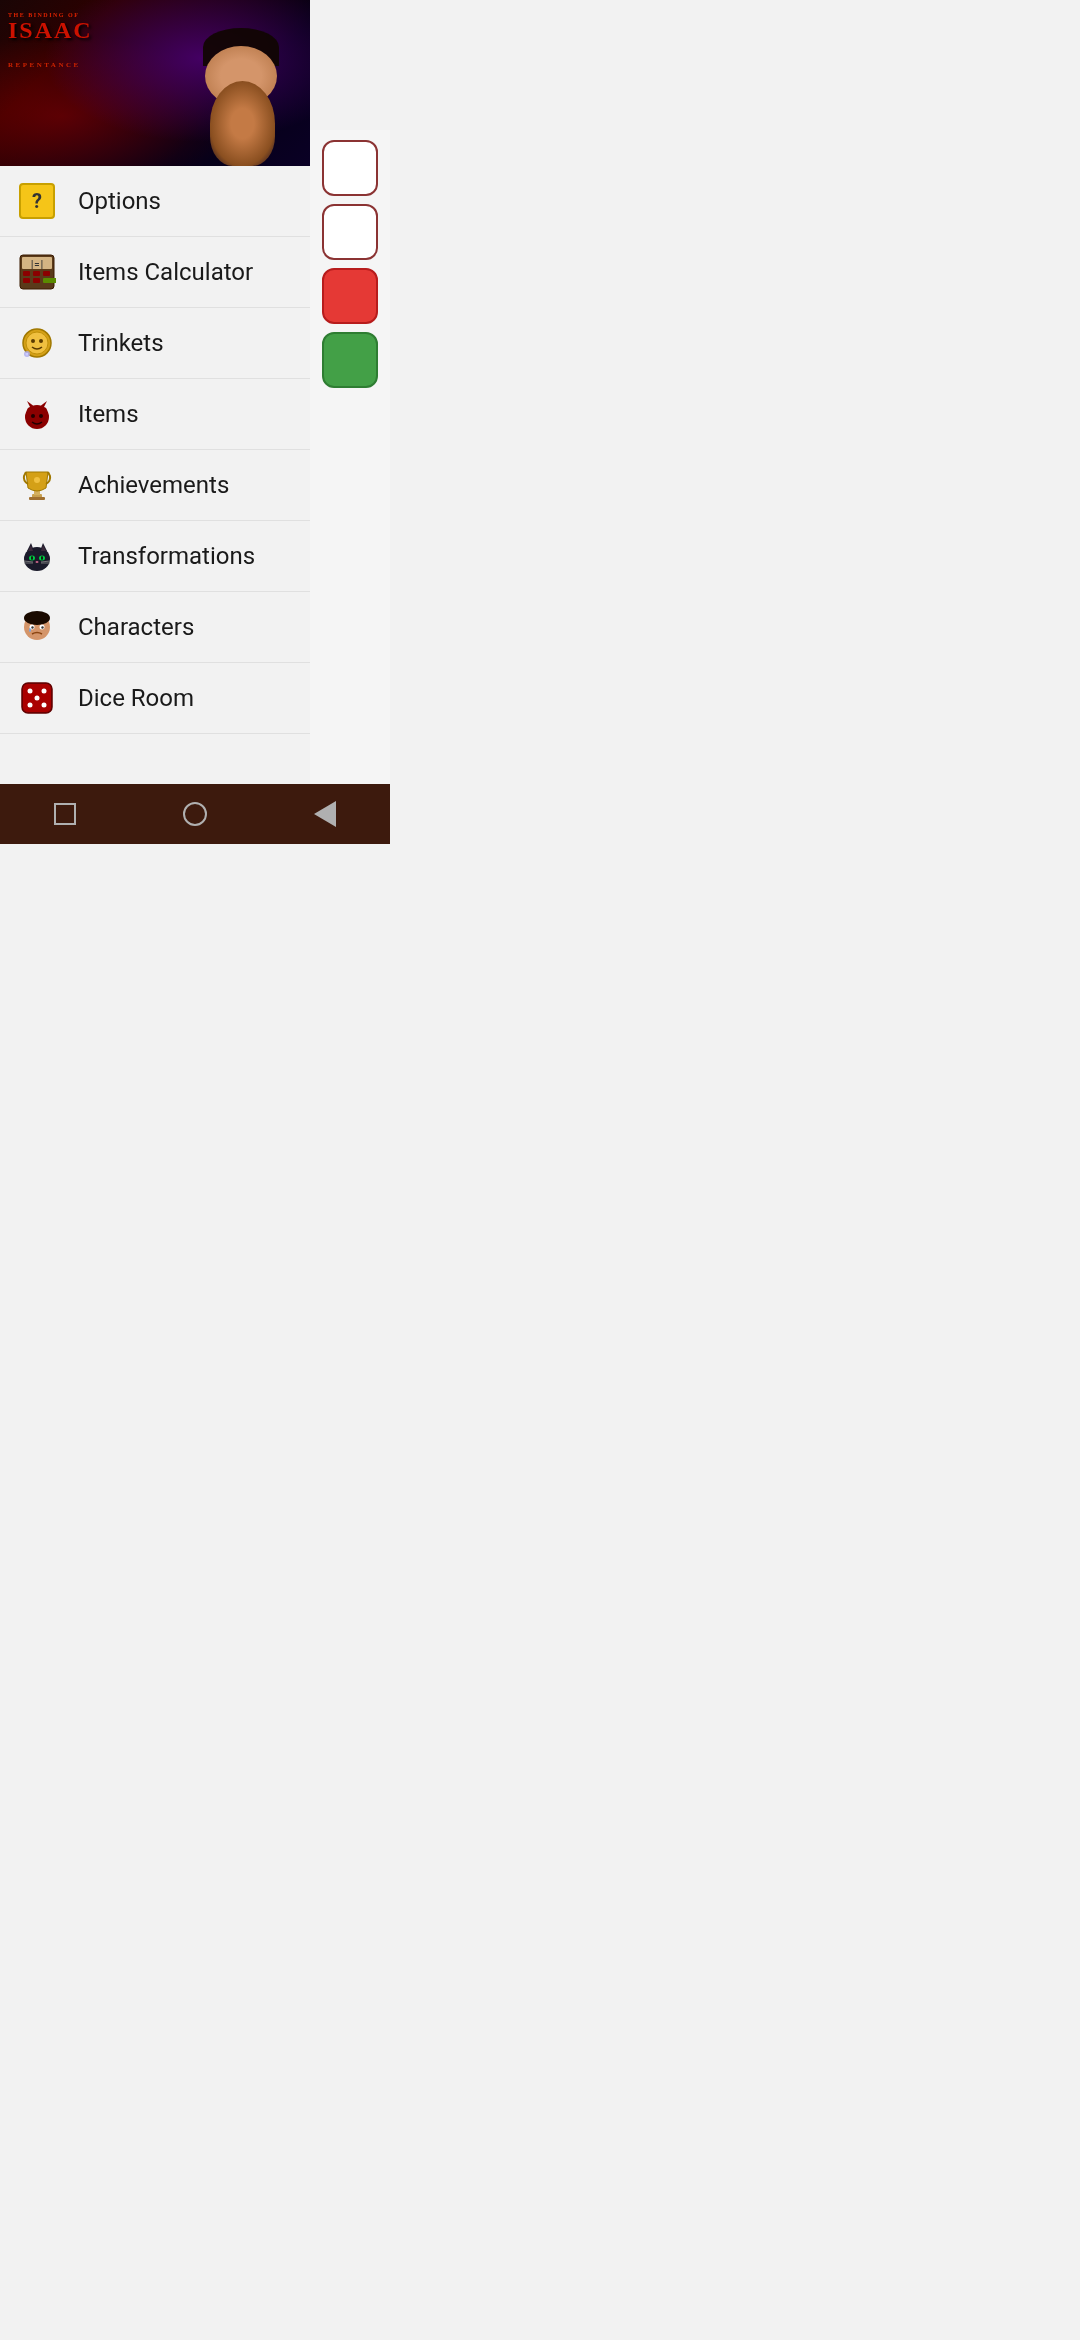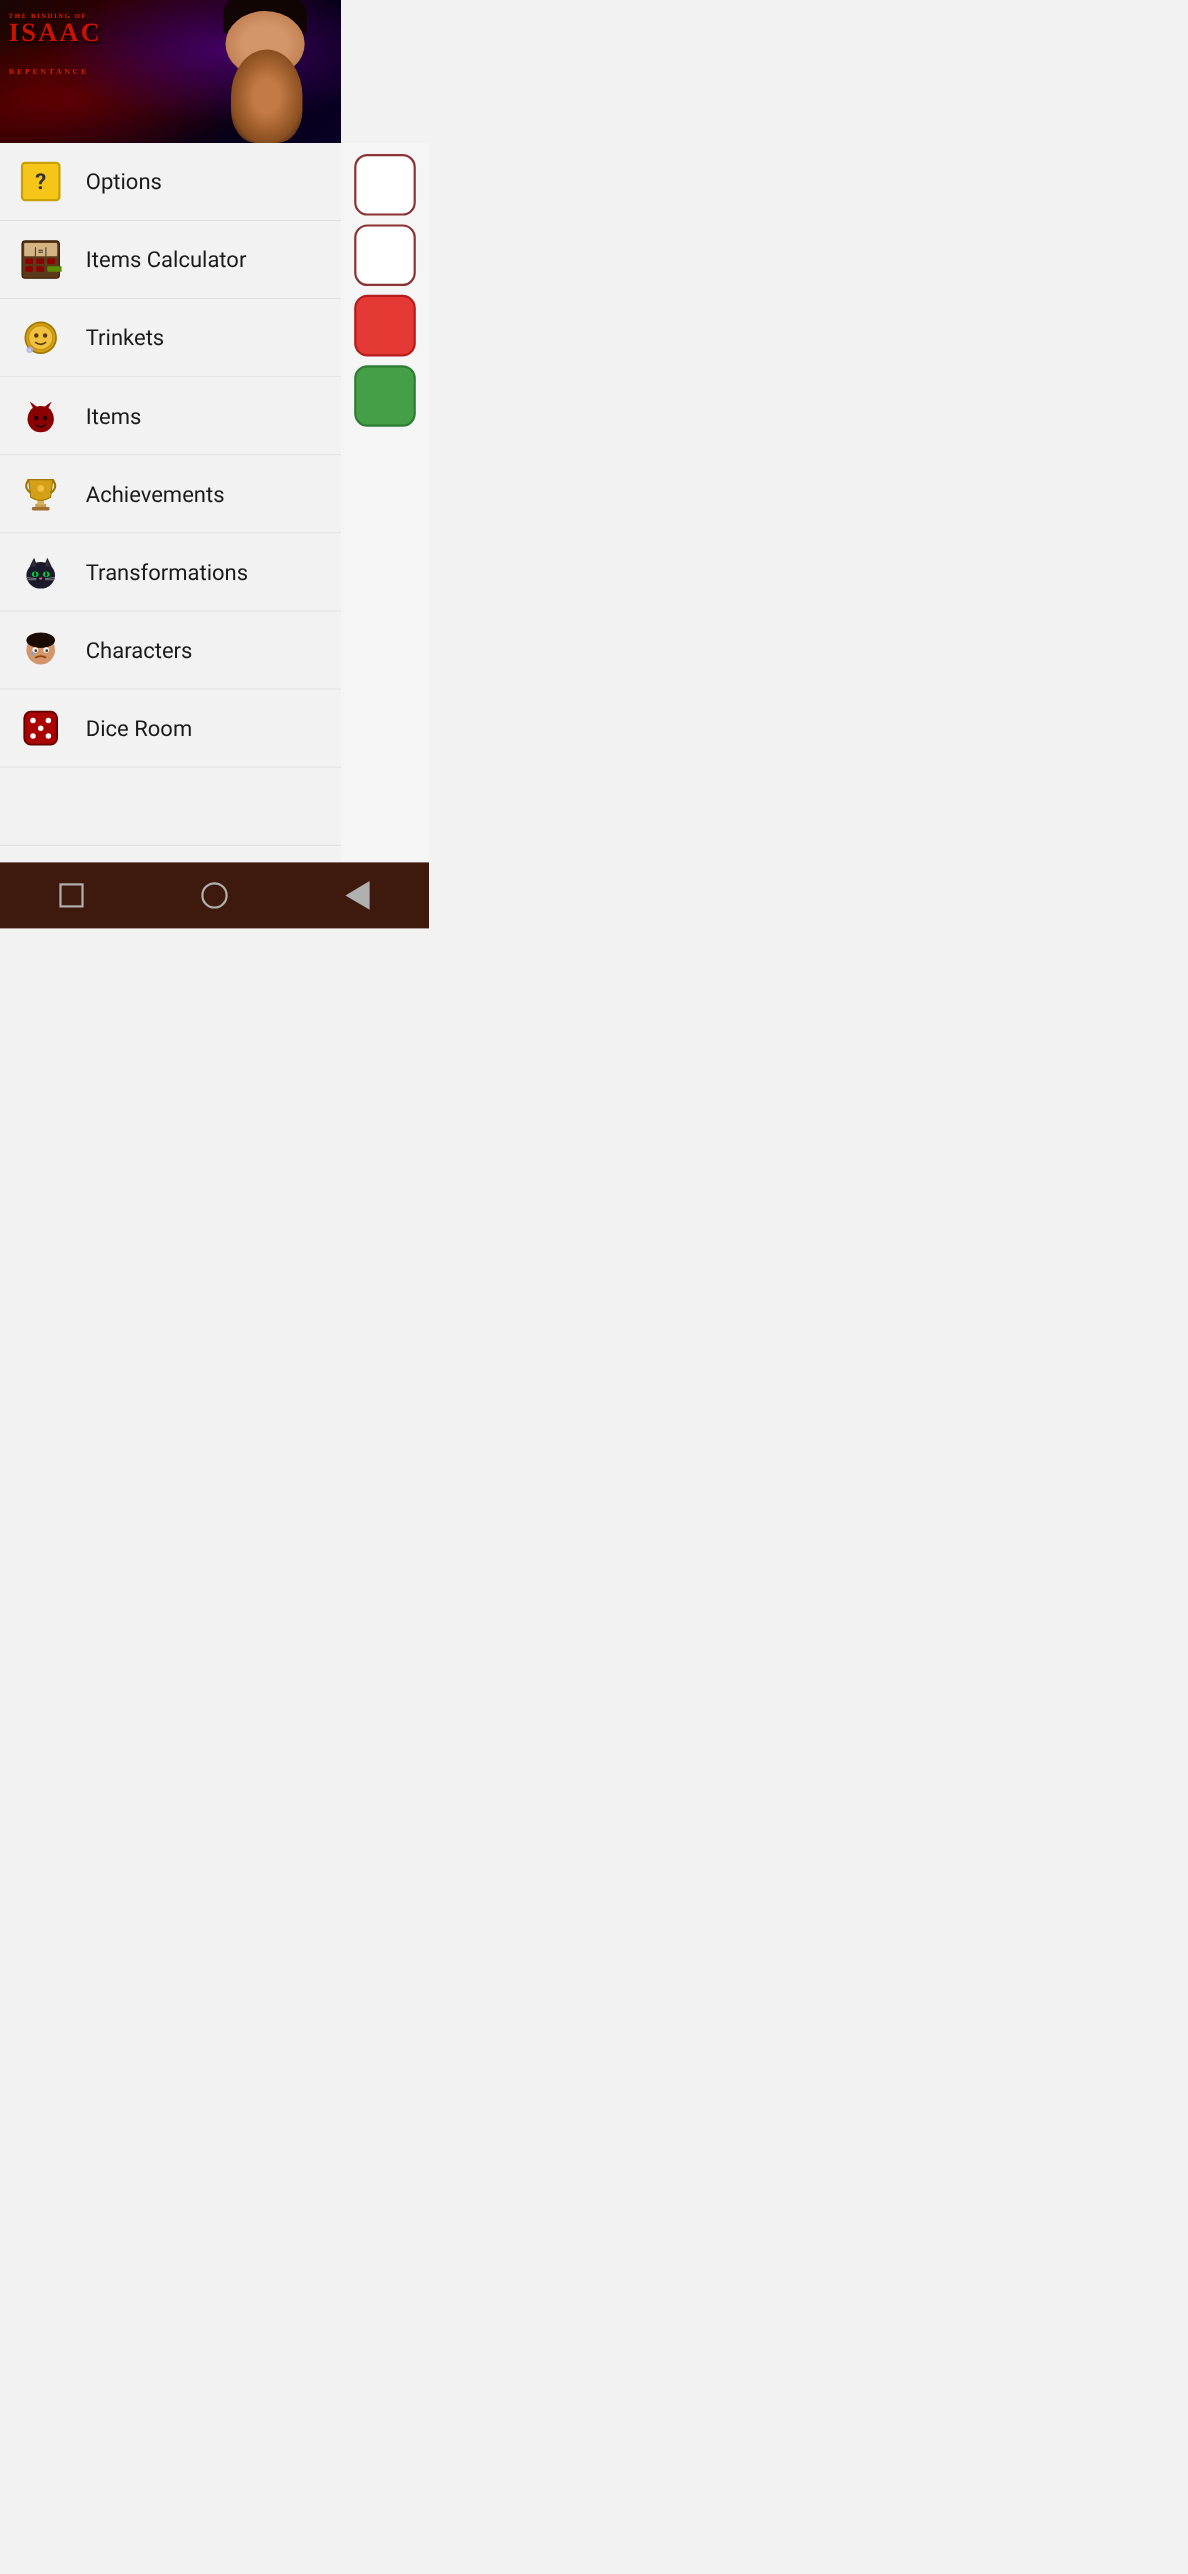--- a/index.html
+++ b/index.html
@@ -54,21 +54,21 @@
       top: 0;
       width: 310px;
       bottom: 60px;
       background: #f2f2f2;
       overflow-y: auto;
       z-index: 10;
     }
 
     .drawer-banner {
       width: 100%;
-      height: 130px;
+      height: 166px;
       background: linear-gradient(135deg, #1a0505 0%, #2d0000 25%, #050015 70%, #0a0025 100%);
       position: relative;
       overflow: hidden;
     }
 
     .drawer-banner-overlay {
       position: absolute;
       inset: 0;
       background:
         radial-gradient(ellipse at 65% 35%, rgba(80,0,120,0.8) 0%, transparent 55%),
@@ -170,21 +170,21 @@
       margin-right: 20px;
       display: flex;
       align-items: center;
       justify-content: center;
       flex-shrink: 0;
       font-size: 28px;
       line-height: 1;
     }
 
     .menu-label {
-      font-size: 20px;
+      font-size: 24px;
       color: #1a1a1a;
       font-weight: 400;
     }
 
     
     .icon-options {
       background: #f5c518;
       border: 2px solid #c8a000;
       border-radius: 4px;
       width: 36px;

